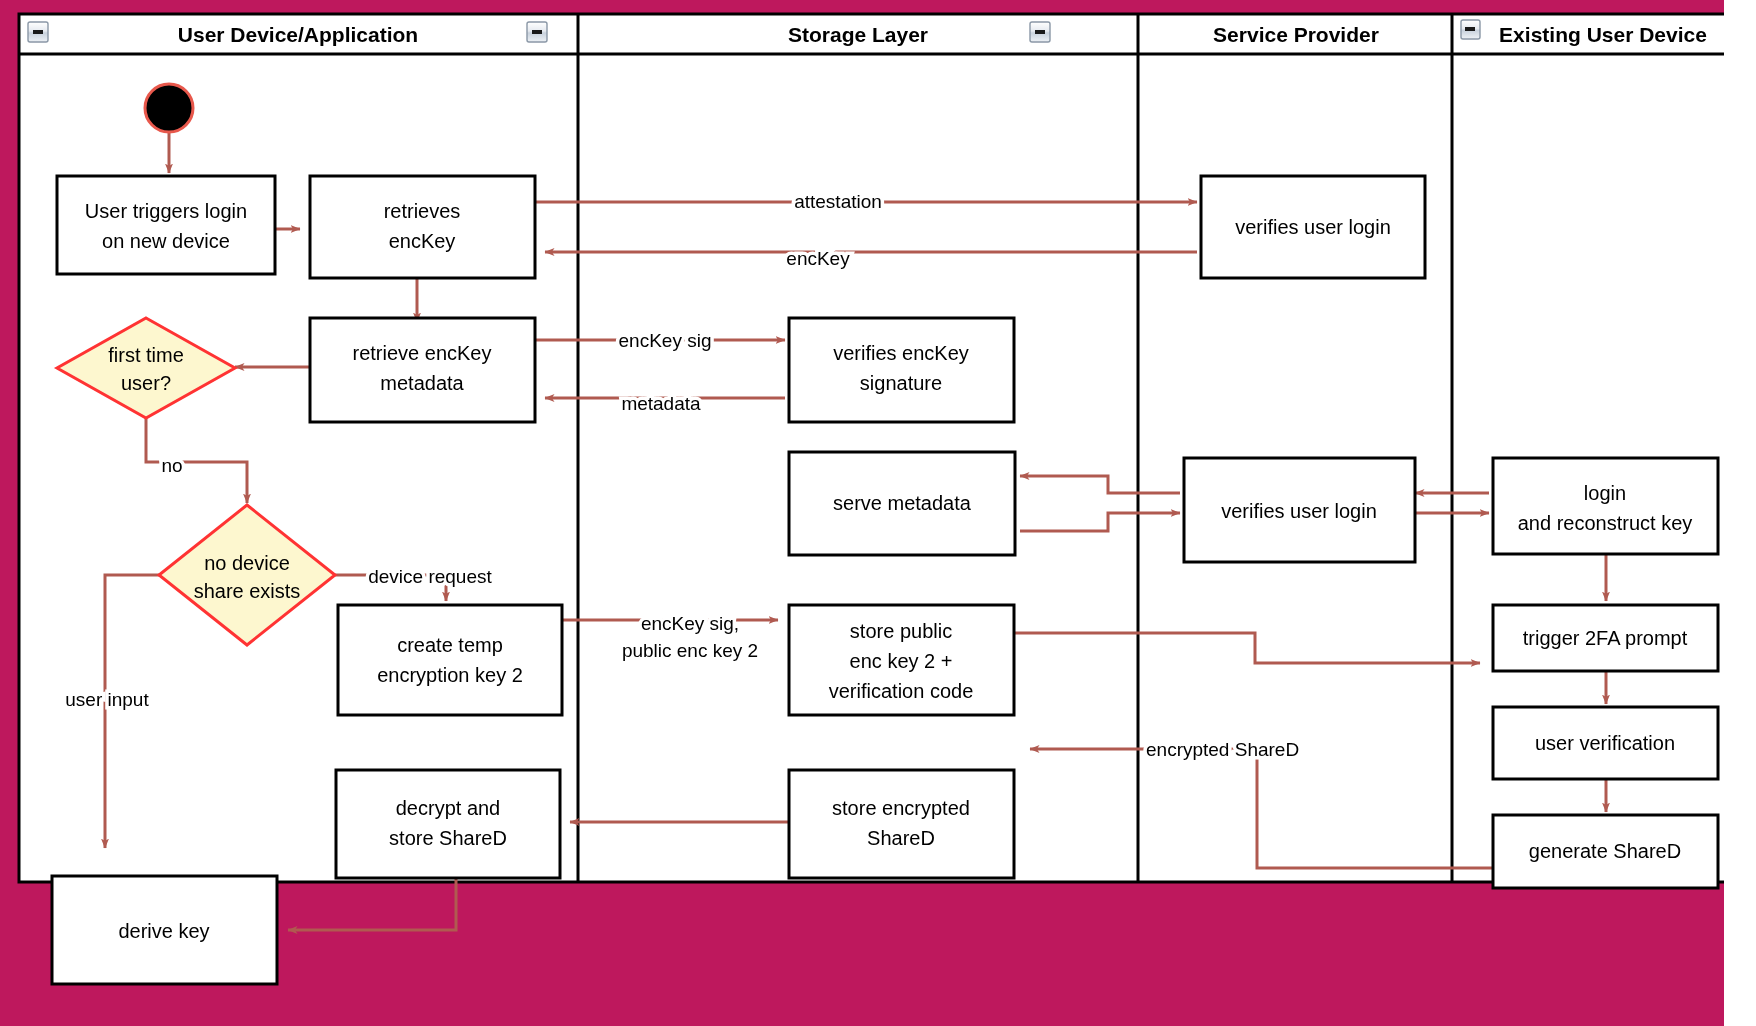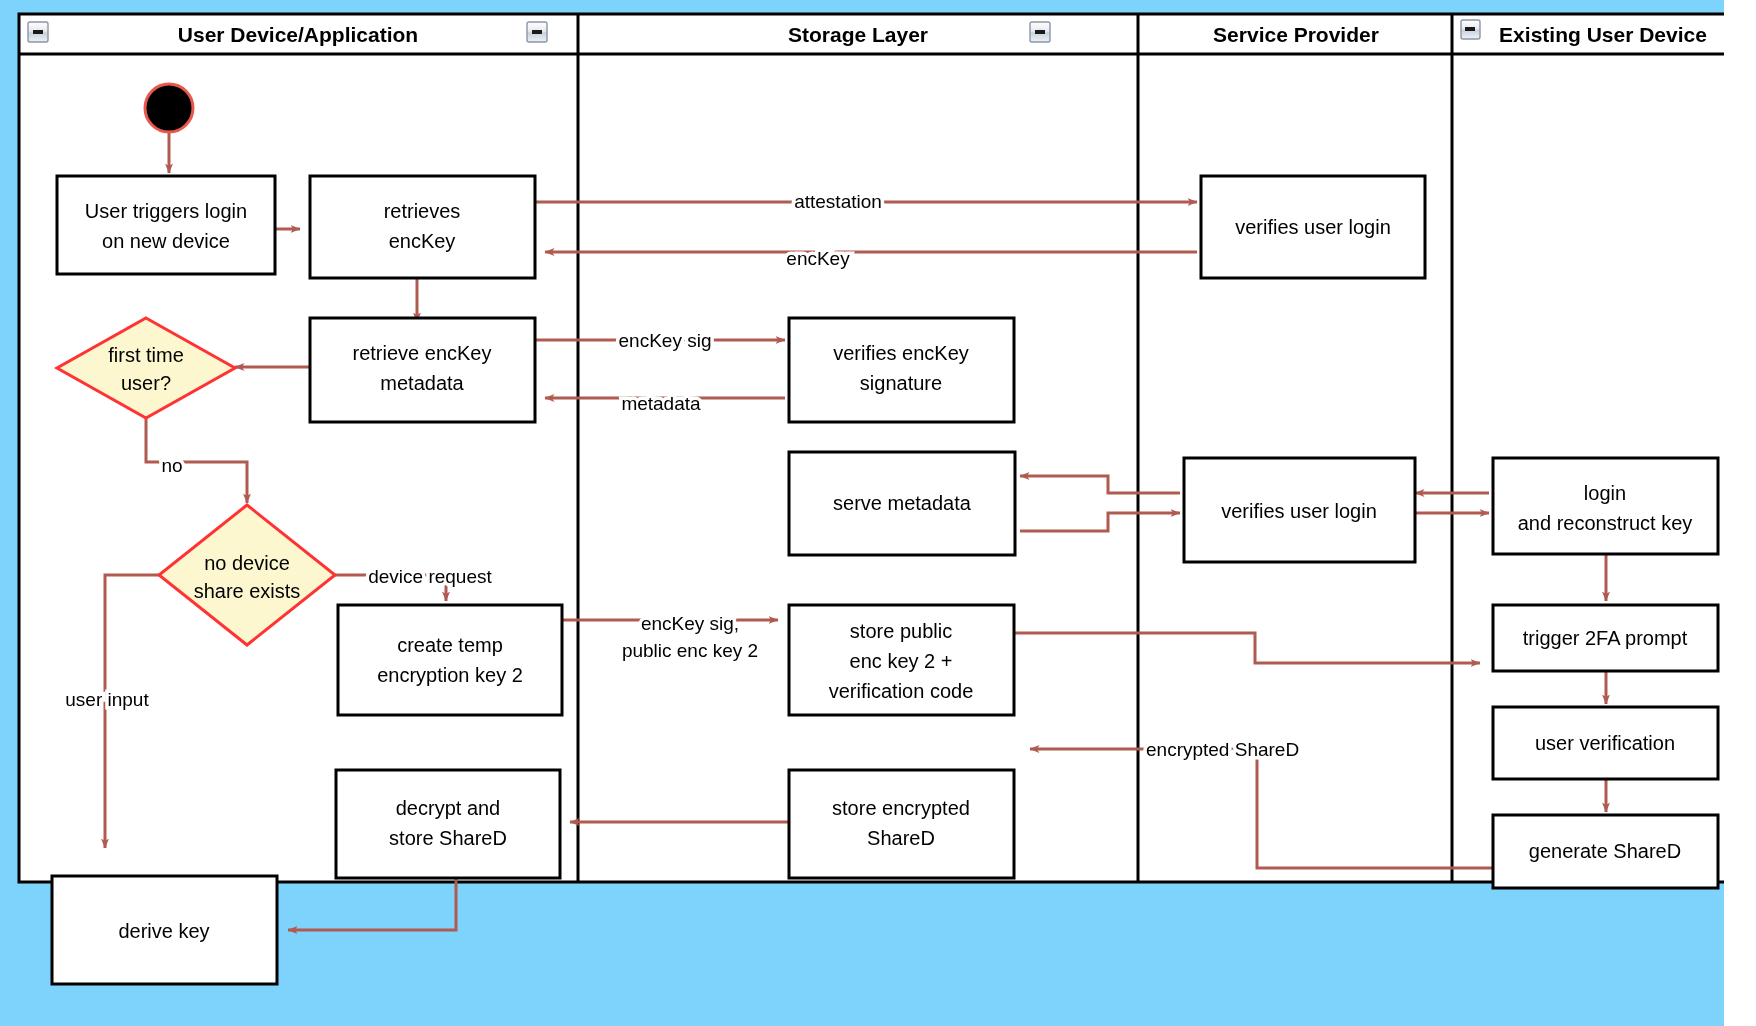--- a/index.html
+++ b/index.html
@@ -1,17 +1,17 @@
 <!DOCTYPE html>
 <html><head>
 <meta charset="utf-8">
 <style>
   html,body{margin:0;padding:0;background:#ffffff;}
   body{font-family:"Liberation Sans",sans-serif;}
-  #stage{position:relative;width:1724px;height:1026px;background:#7dd3fc;overflow:hidden;}
+  #stage{position:relative;width:1724px;height:1026px;background:#be185d;overflow:hidden;}
   svg#diagram{position:absolute;left:0;top:0;width:1756px;height:1026px;}
   .lane-title{font-family:"Liberation Sans",sans-serif;font-size:21px;font-weight:bold;fill:#000;}
   .node-label{font-family:"Liberation Sans",sans-serif;font-size:20px;fill:#000;}
   .edge-label{font-family:"Liberation Sans",sans-serif;font-size:19px;fill:#000;}
   .lane-line{stroke:#000;stroke-width:3;fill:none;}
   .lane-box{stroke:#000;stroke-width:3;fill:#ffffff;}
   .act-box{stroke:#000000;stroke-width:3;fill:#ffffff;}
   .dec-box{stroke:#ff3333;stroke-width:3;fill:#fdf7cf;}
   .flow{stroke:#b05a50;stroke-width:3;fill:none;}
   .start-outer{fill:#000000;stroke:#e8584c;stroke-width:3;}

